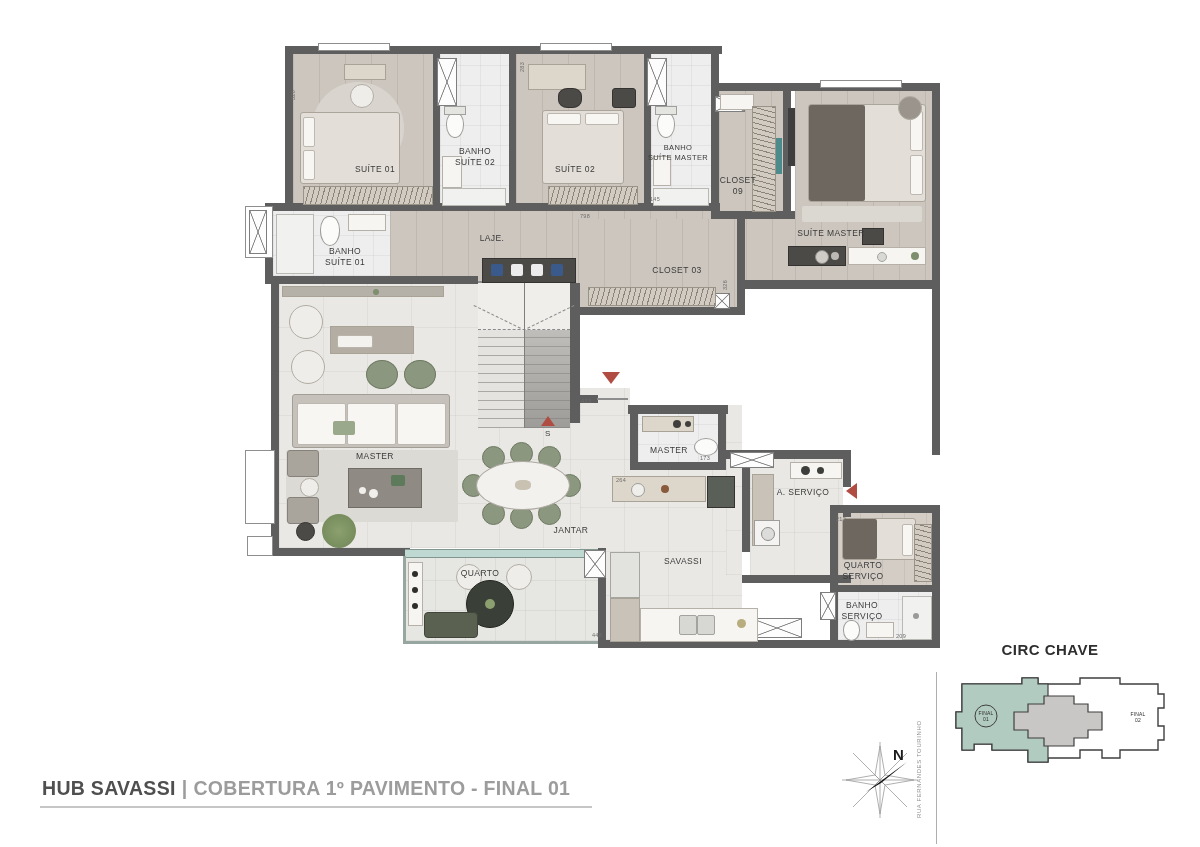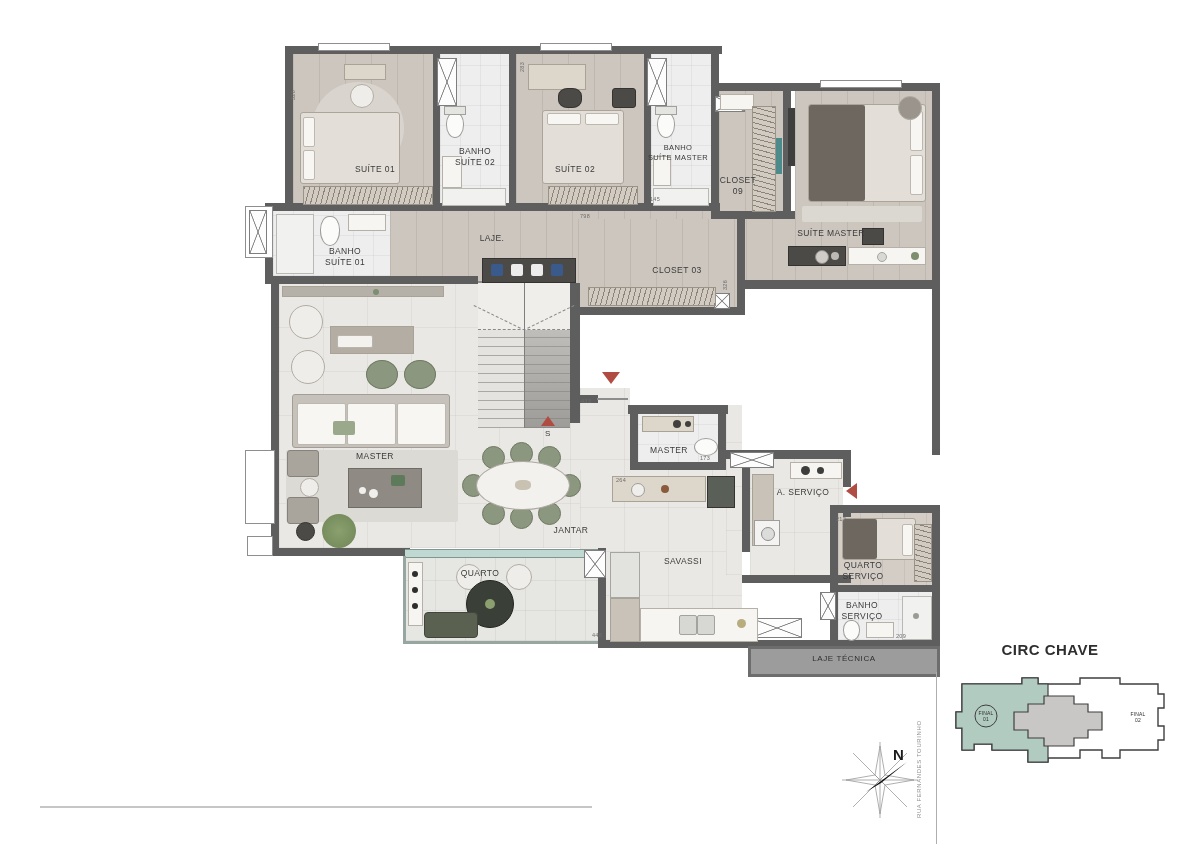--- a/index.html
+++ b/index.html
@@ -329,23 +329,20 @@
     <div class="dot" style="left:3px;top:24px;width:6px;height:6px;background:#2e2e2c;"></div>
     <div class="dot" style="left:3px;top:40px;width:6px;height:6px;background:#2e2e2c;"></div>
   </div>
   <div class="fur chair-w" style="left:456px;top:564px;width:24px;height:24px;"></div>
   <div class="fur chair-w" style="left:506px;top:564px;width:24px;height:24px;"></div>
   <div class="fur" style="left:466px;top:580px;width:46px;height:46px;border-radius:50%;background:#3a3f38;border:1px solid #23261f;">
     <div class="dot" style="left:18px;top:18px;width:10px;height:10px;background:#8ba06e;"></div>
   </div>
   <div class="fur" style="left:424px;top:612px;width:52px;height:24px;background:#5a6150;border:1px solid #41463a;border-radius:4px;"></div>
 
-  <div class="laje">
-    <span class="rlabel">LAJE TÉCNICA</span>
-  </div>
 
   <div class="rlabel" style="left:330px;top:164px;width:90px;">SUÍTE 01</div>
   <div class="rlabel" style="left:441px;top:146px;width:68px;">BANHO
 SUÍTE 02</div>
   <div class="rlabel" style="left:530px;top:164px;width:90px;">SUÍTE 02</div>
   <div class="rlabel" style="left:644px;top:143px;width:68px;font-size:7.5px;">BANHO
 SUÍTE MASTER</div>
   <div class="rlabel" style="left:708px;top:175px;width:60px;">CLOSET
 09</div>
   <div class="rlabel" style="left:776px;top:228px;width:110px;">SUÍTE MASTER</div>
@@ -407,15 +404,18 @@
       <polygon points="8,42 37,47 42,42 37,37"></polygon>
       <polygon points="76,42 47,47 42,42 47,37"></polygon>
     </g>
     <polygon points="28,54 69,24 43,45" fill="#111111"></polygon>
   </svg>
   <div class="north-label">N</div>
 
   <div class="street-line"></div>
   <div class="street-label">RUA FERNANDES TOURINHO</div>
 
+  <div class="footer">
+    <span class="proj">HUB SAVASSI</span><span class="sep">|</span><span class="sub">COBERTURA 1º PAVIMENTO - FINAL 01</span>
+  </div>
   <div class="footer-line"></div>
 
 </div>
 
 </body></html>

